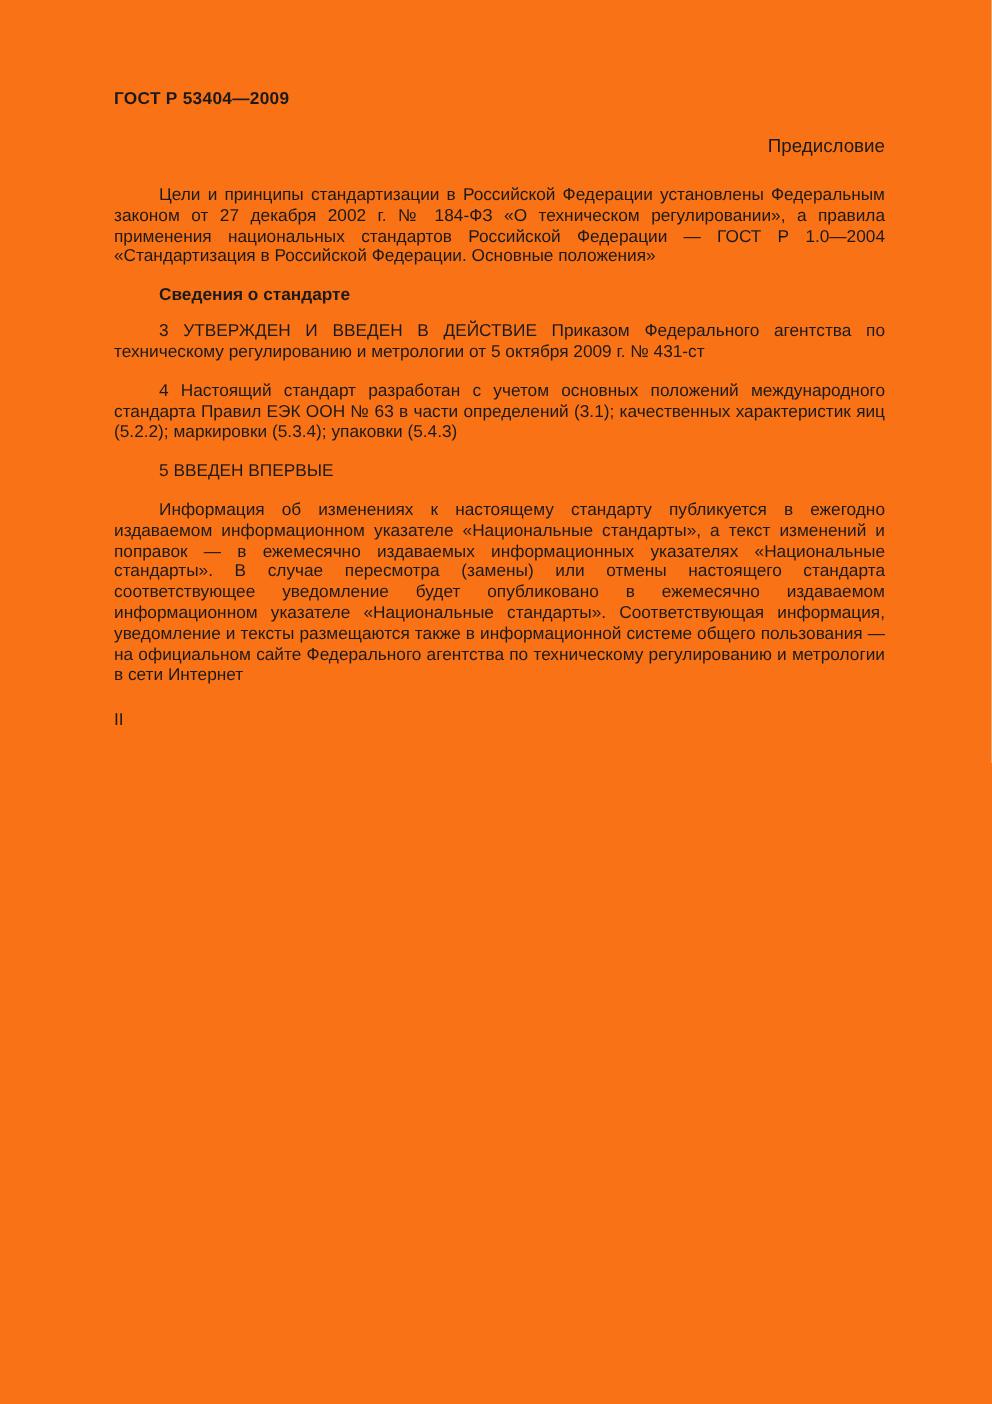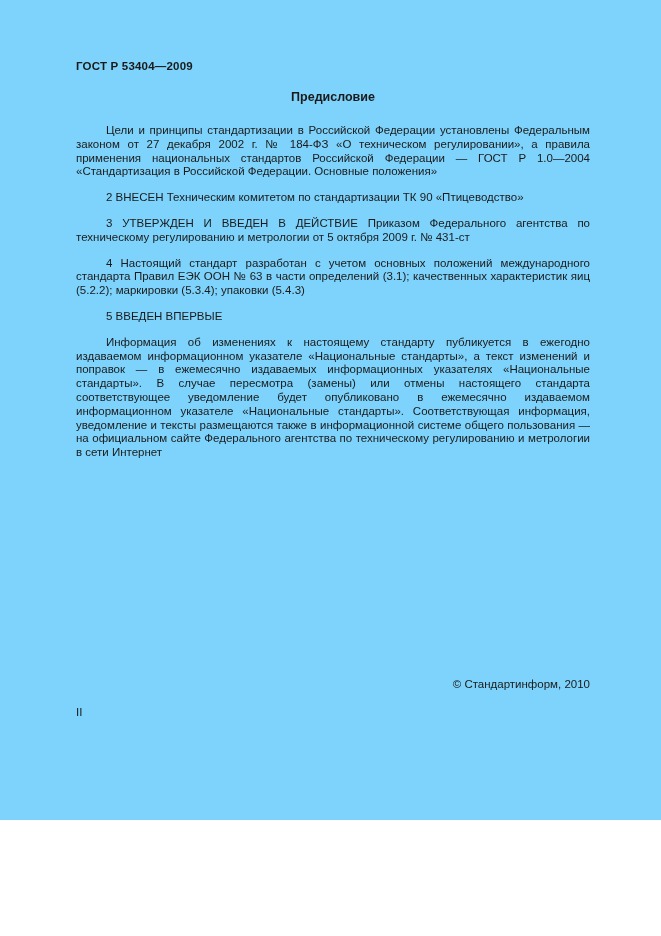--- a/index.html
+++ b/index.html
@@ -11,34 +11,34 @@
     width: 661px;
     height: 936px;
     font-family: "Liberation Sans", "DejaVu Sans", sans-serif;
     color: #1a1a1a;
     position: relative;
     overflow: hidden;
   }
   .page {
     box-sizing: border-box;
     width: 661px;
-    height: 820px;
+    height: 936px;
     padding: 60px 71px 0 76px;
-    background: #7dd3fc;
+    background: #f97316;
   }
   .doc-header {
     font-size: 11.5px;
     font-weight: bold;
     margin: 0 0 18px 0;
     letter-spacing: 0.2px;
   }
   .doc-title {
     font-size: 12.5px;
-    font-weight: bold;
-    text-align: center;
+    font-weight: normal;
+    text-align: right;
     margin: 0 0 20px 0;
   }
   p.body-par {
     font-size: 11.5px;
     line-height: 13.8px;
     text-align: justify;
     text-indent: 30px;
     margin: 0 0 12px 0;
   }
   .section-heading {
@@ -73,30 +73,29 @@
 <body>
 
 <div class="page">
 
   <div class="doc-header">ГОСТ Р 53404—2009</div>
 
   <div class="doc-title">Предисловие</div>
 
   <p class="body-par">Цели и принципы стандартизации в Российской Федерации установлены Федеральным законом от 27 декабря 2002 г. № 184-ФЗ «О техническом регулировании», а правила применения национальных стандартов Российской Федерации — ГОСТ Р 1.0—2004 «Стандартизация в Российской Федерации. Основные положения»</p>
 
+  <div class="section-heading">Сведения о стандарте</div>
 
 
-  <p class="body-par item">2 ВНЕСЕН Техническим комитетом по стандартизации ТК 90 «Птицеводство»</p>
 
   <p class="body-par item">3 УТВЕРЖДЕН И ВВЕДЕН В ДЕЙСТВИЕ Приказом Федерального агентства по техническому регулированию и метрологии от 5 октября 2009 г. № 431-ст</p>
 
   <p class="body-par item">4 Настоящий стандарт разработан с учетом основных положений международного стандарта Правил ЕЭК ООН № 63 в части определений (3.1); качественных характеристик яиц (5.2.2); маркировки (5.3.4); упаковки (5.4.3)</p>
 
   <p class="body-par item">5 ВВЕДЕН ВПЕРВЫЕ</p>
 
   <p class="body-par info-note">Информация об изменениях к настоящему стандарту публикуется в ежегодно издаваемом информационном указателе «Национальные стандарты», а текст изменений и поправок — в ежемесячно издаваемых информационных указателях «Национальные стандарты». В случае пересмотра (замены) или отмены настоящего стандарта соответствующее уведомление будет опубликовано в ежемесячно издаваемом информационном указателе «Национальные стандарты». Соответствующая информация, уведомление и тексты размещаются также в информационной системе общего пользования — на официальном сайте Федерального агентства по техническому регулированию и метрологии в сети Интернет</p>
 
-  <div class="copyright">©  Стандартинформ, 2010</div>
 
 
   <div class="page-number">II</div>
 
 </div>
 
 </body></html>

